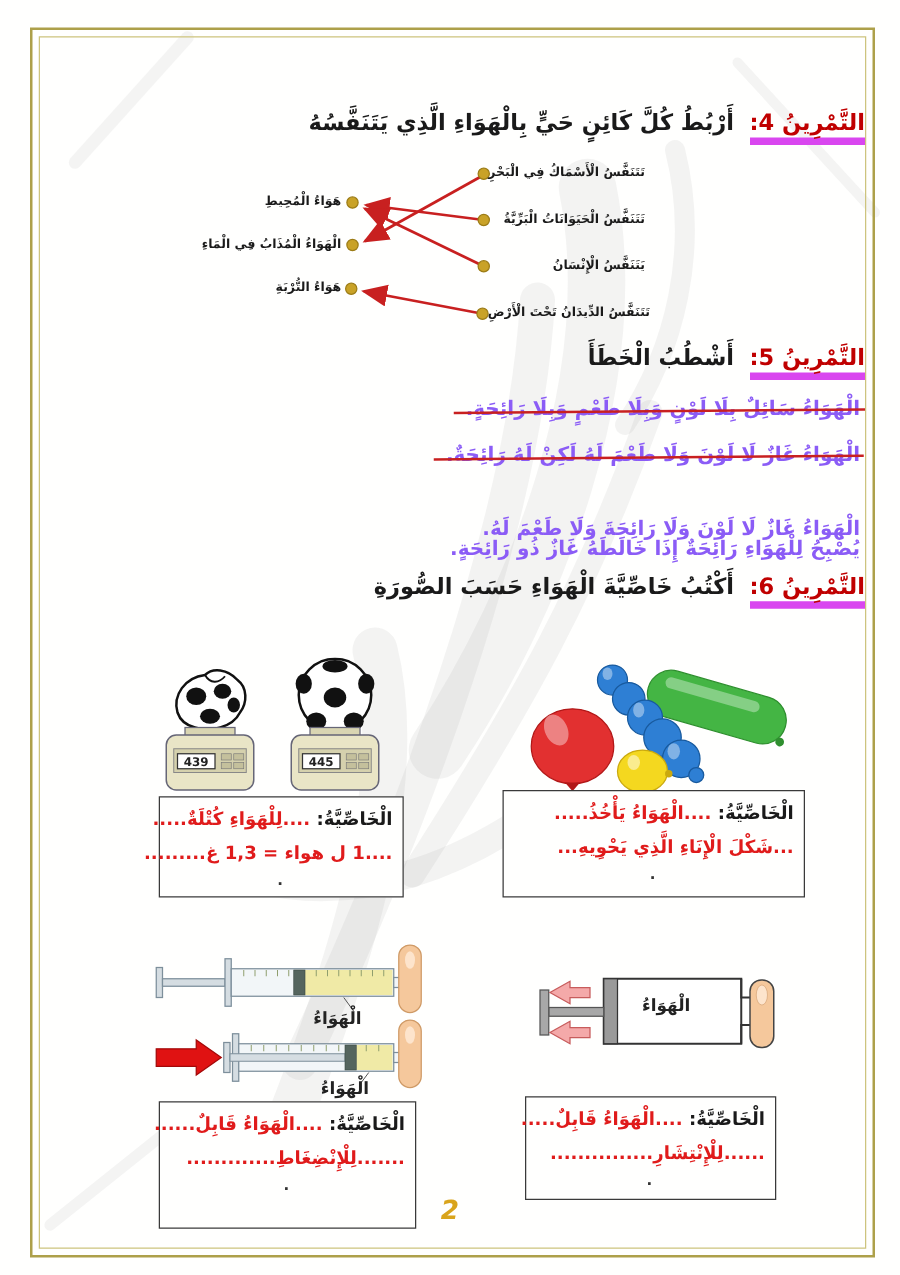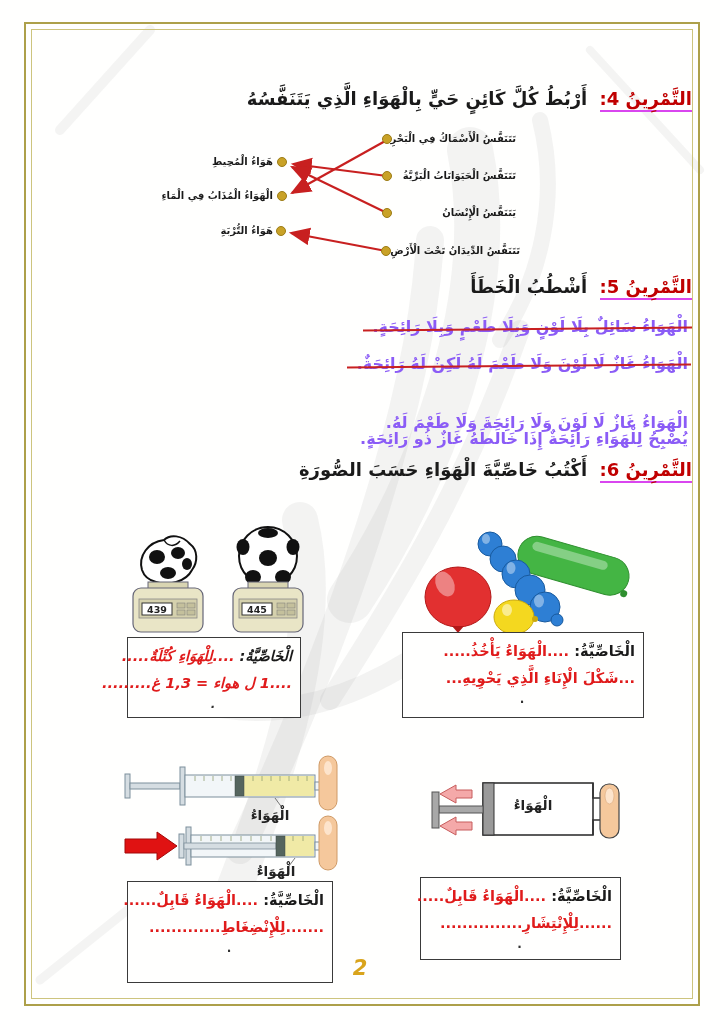--- a/index.html
+++ b/index.html
@@ -9,21 +9,21 @@
     font-family:"DejaVu Sans", sans-serif; overflow:hidden; direction:rtl;
   }
   .border-outer { position:absolute; top:22px; left:24px; right:20px; bottom:14px;
     border:2.5px solid #ada04a; pointer-events:none; }
   .border-inner { position:absolute; top:29px; left:31px; right:27px; bottom:21px;
     border:1.5px solid #cdc47e; pointer-events:none; }
   .wm { position:absolute; top:0; left:0; pointer-events:none; }
 
   .ex-title { position:absolute; font-size:18px; font-weight:bold; color:#1a1a1a;
     white-space:nowrap; line-height:30px; }
-  .ex-num { color:#c00000; border-bottom:2px solid #d946ef; padding-bottom:1px; margin-left:6px; }
+  .ex-num { color:#c00000; border-bottom:6px solid #d946ef; padding-bottom:1px; margin-left:6px; }
 
   .qa-label { position:absolute; font-size:10px; font-weight:bold; color:#1a1a1a;
     white-space:nowrap; line-height:26px; }
 
   .statement { position:absolute; right:32px; font-size:16px; font-weight:bold;
     color:#8b5cf6; white-space:nowrap; line-height:30px; }
   .struck { position:relative; display:inline-block; }
   .struck::after { content:""; position:absolute; left:-10px; right:-3px; top:54%;
     height:2.2px; background:#c82020; transform:rotate(-0.5deg); }
 
@@ -203,21 +203,21 @@
 
   <div class="prop-box" style="left:402px; top:632px; width:242px; height:86px;">
     <div class="prop-line1">
       <span class="prop-prefix">الْخَاصِّيَّةُ:</span>
       <span class="prop-red">....الْهَوَاءُ يَأْخُذُ.....</span>
     </div>
     <div class="prop-line2">...شَكْلَ الْإِنَاءِ الَّذِي يَحْوِيهِ...</div>
     <div class="prop-line3">.</div>
   </div>
 
-  <div class="prop-box" style="left:127px; top:637px; width:174px; height:81px;font-style:italic;">
+  <div class="prop-box" style="left:127px; top:637px; width:196px; height:81px;">
     <div class="prop-line1">
       <span class="prop-prefix">الْخَاصِّيَّةُ:</span>
       <span class="prop-red">....لِلْهَوَاءِ كُتْلَةٌ.....</span>
     </div>
     <div class="prop-line2">....1 ل هواء = 1,3 غ.........</div>
     <div class="prop-line3">.</div>
   </div>
 
   <svg style="position:absolute; left:123px; top:754px;" width="215" height="118" viewBox="0 0 215 118">
     <g>

